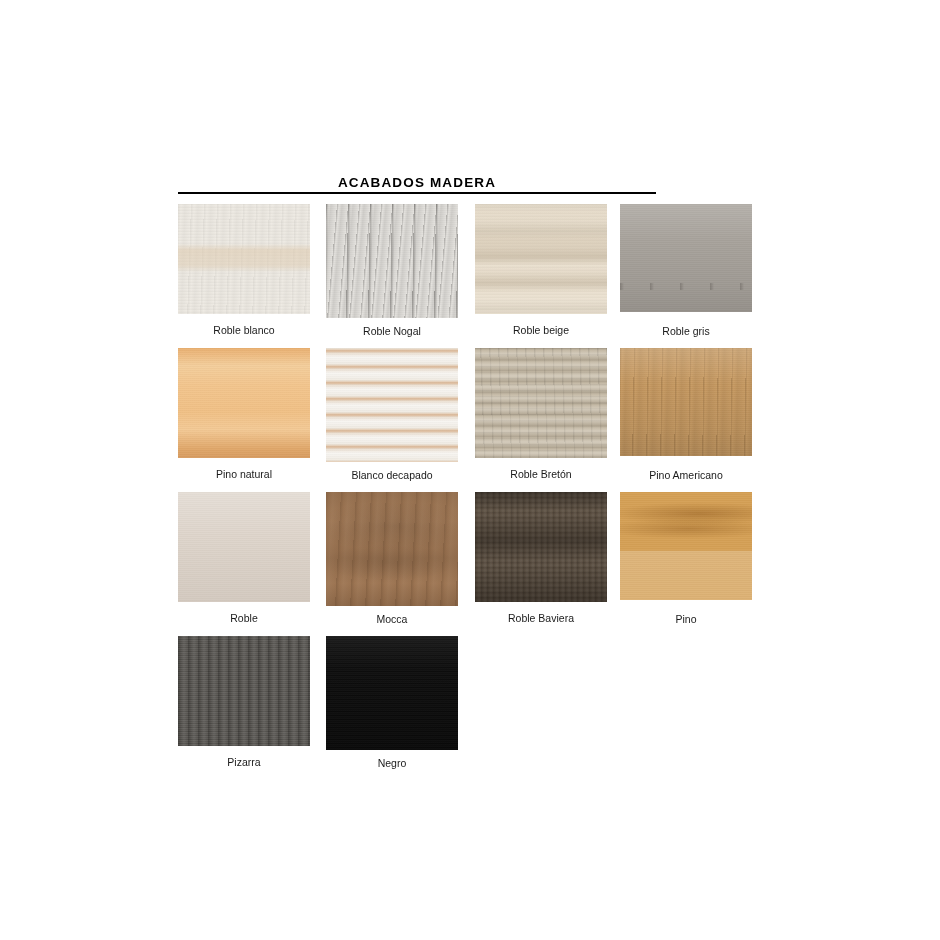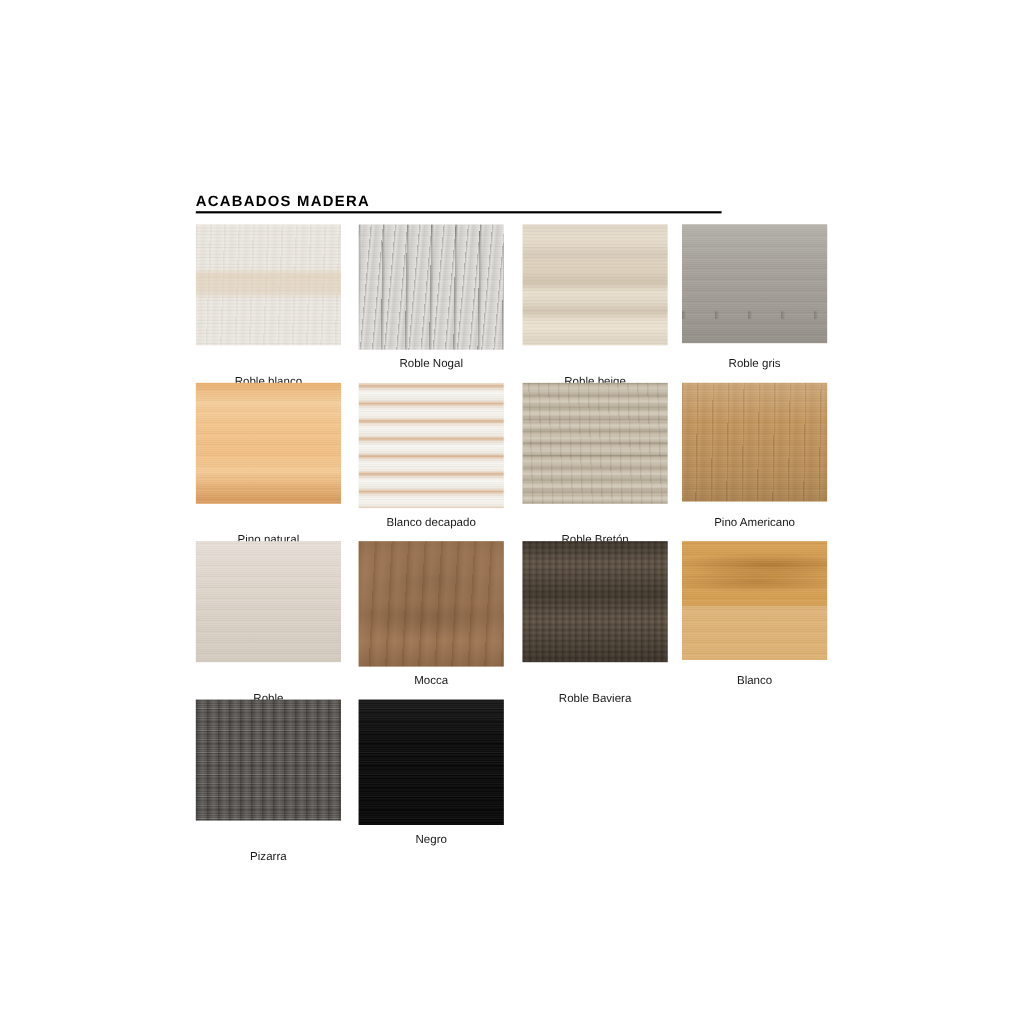--- a/index.html
+++ b/index.html
@@ -37,20 +37,21 @@
   #section-title {
     font-family: "Liberation Sans", sans-serif;
     font-size: 13.5px;
     font-weight: bold;
     letter-spacing: 1.15px;
     color: #000000;
     line-height: 15px;
     white-space: nowrap;
     margin: 0;
     padding: 0 0 1px 0;
+    text-align: center;
   }
   #section-rule {
     width: 478px;
     height: 2px;
     background: #000000;
     margin-top: 1px;
   }
 
   
   #swatch-grid {
@@ -85,21 +86,21 @@
     overflow: hidden;
     background-color: #d8d2ca;
   }
   .swatch-label {
     display: block;
     text-align: center;
     font-family: "Liberation Sans", sans-serif;
     font-size: 10.5px;
     color: #1a1a1a;
     line-height: 12px;
-    padding-top: 27px;
+    padding-top: 10px;
     white-space: nowrap;
   }
   .swatch-cell.col-1 .swatch-label { padding-top: 7px; }
   .swatch-cell.col-3 .swatch-label { padding-top: 13px; }
 
   
   .grain {
     position: absolute;
     inset: 0;
   }
@@ -317,21 +318,21 @@
         </div>
         <span class="swatch-label">Roble Baviera</span>
       </div>
 
       <div class="swatch-cell col-3">
         <div class="swatch-chip" style="background-color:#d5a055;">
           <span class="grain" style="background-image:radial-gradient(ellipse 130px 16px at 60% 20%, rgba(150,96,34,0.55), rgba(150,96,34,0) 70%),radial-gradient(ellipse 120px 14px at 52% 34%, rgba(150,96,34,0.45), rgba(150,96,34,0) 72%);"></span>
           <span class="grain splitband"></span>
           <span class="grain fibre-fine"></span>
         </div>
-        <span class="swatch-label">Blanco</span>
+        <span class="swatch-label">Pino</span>
       </div>
     </div>
 
     <div class="swatch-row">
       <div class="swatch-cell col-0">
         <div class="swatch-chip" style="background-color:#56534f;">
           <span class="grain" style="background-image:repeating-linear-gradient(to bottom,rgba(220,218,214,0.26) 0px,rgba(0,0,0,0.22) 1px,rgba(160,158,154,0.16) 2px,rgba(0,0,0,0.18) 4px);"></span>
           <span class="grain" style="background-image:repeating-linear-gradient(90deg,rgba(0,0,0,0.22) 0px,rgba(0,0,0,0) 3px,rgba(230,230,228,0.10) 6px,rgba(0,0,0,0) 10px);"></span>
         </div>
         <span class="swatch-label">Pizarra</span>

